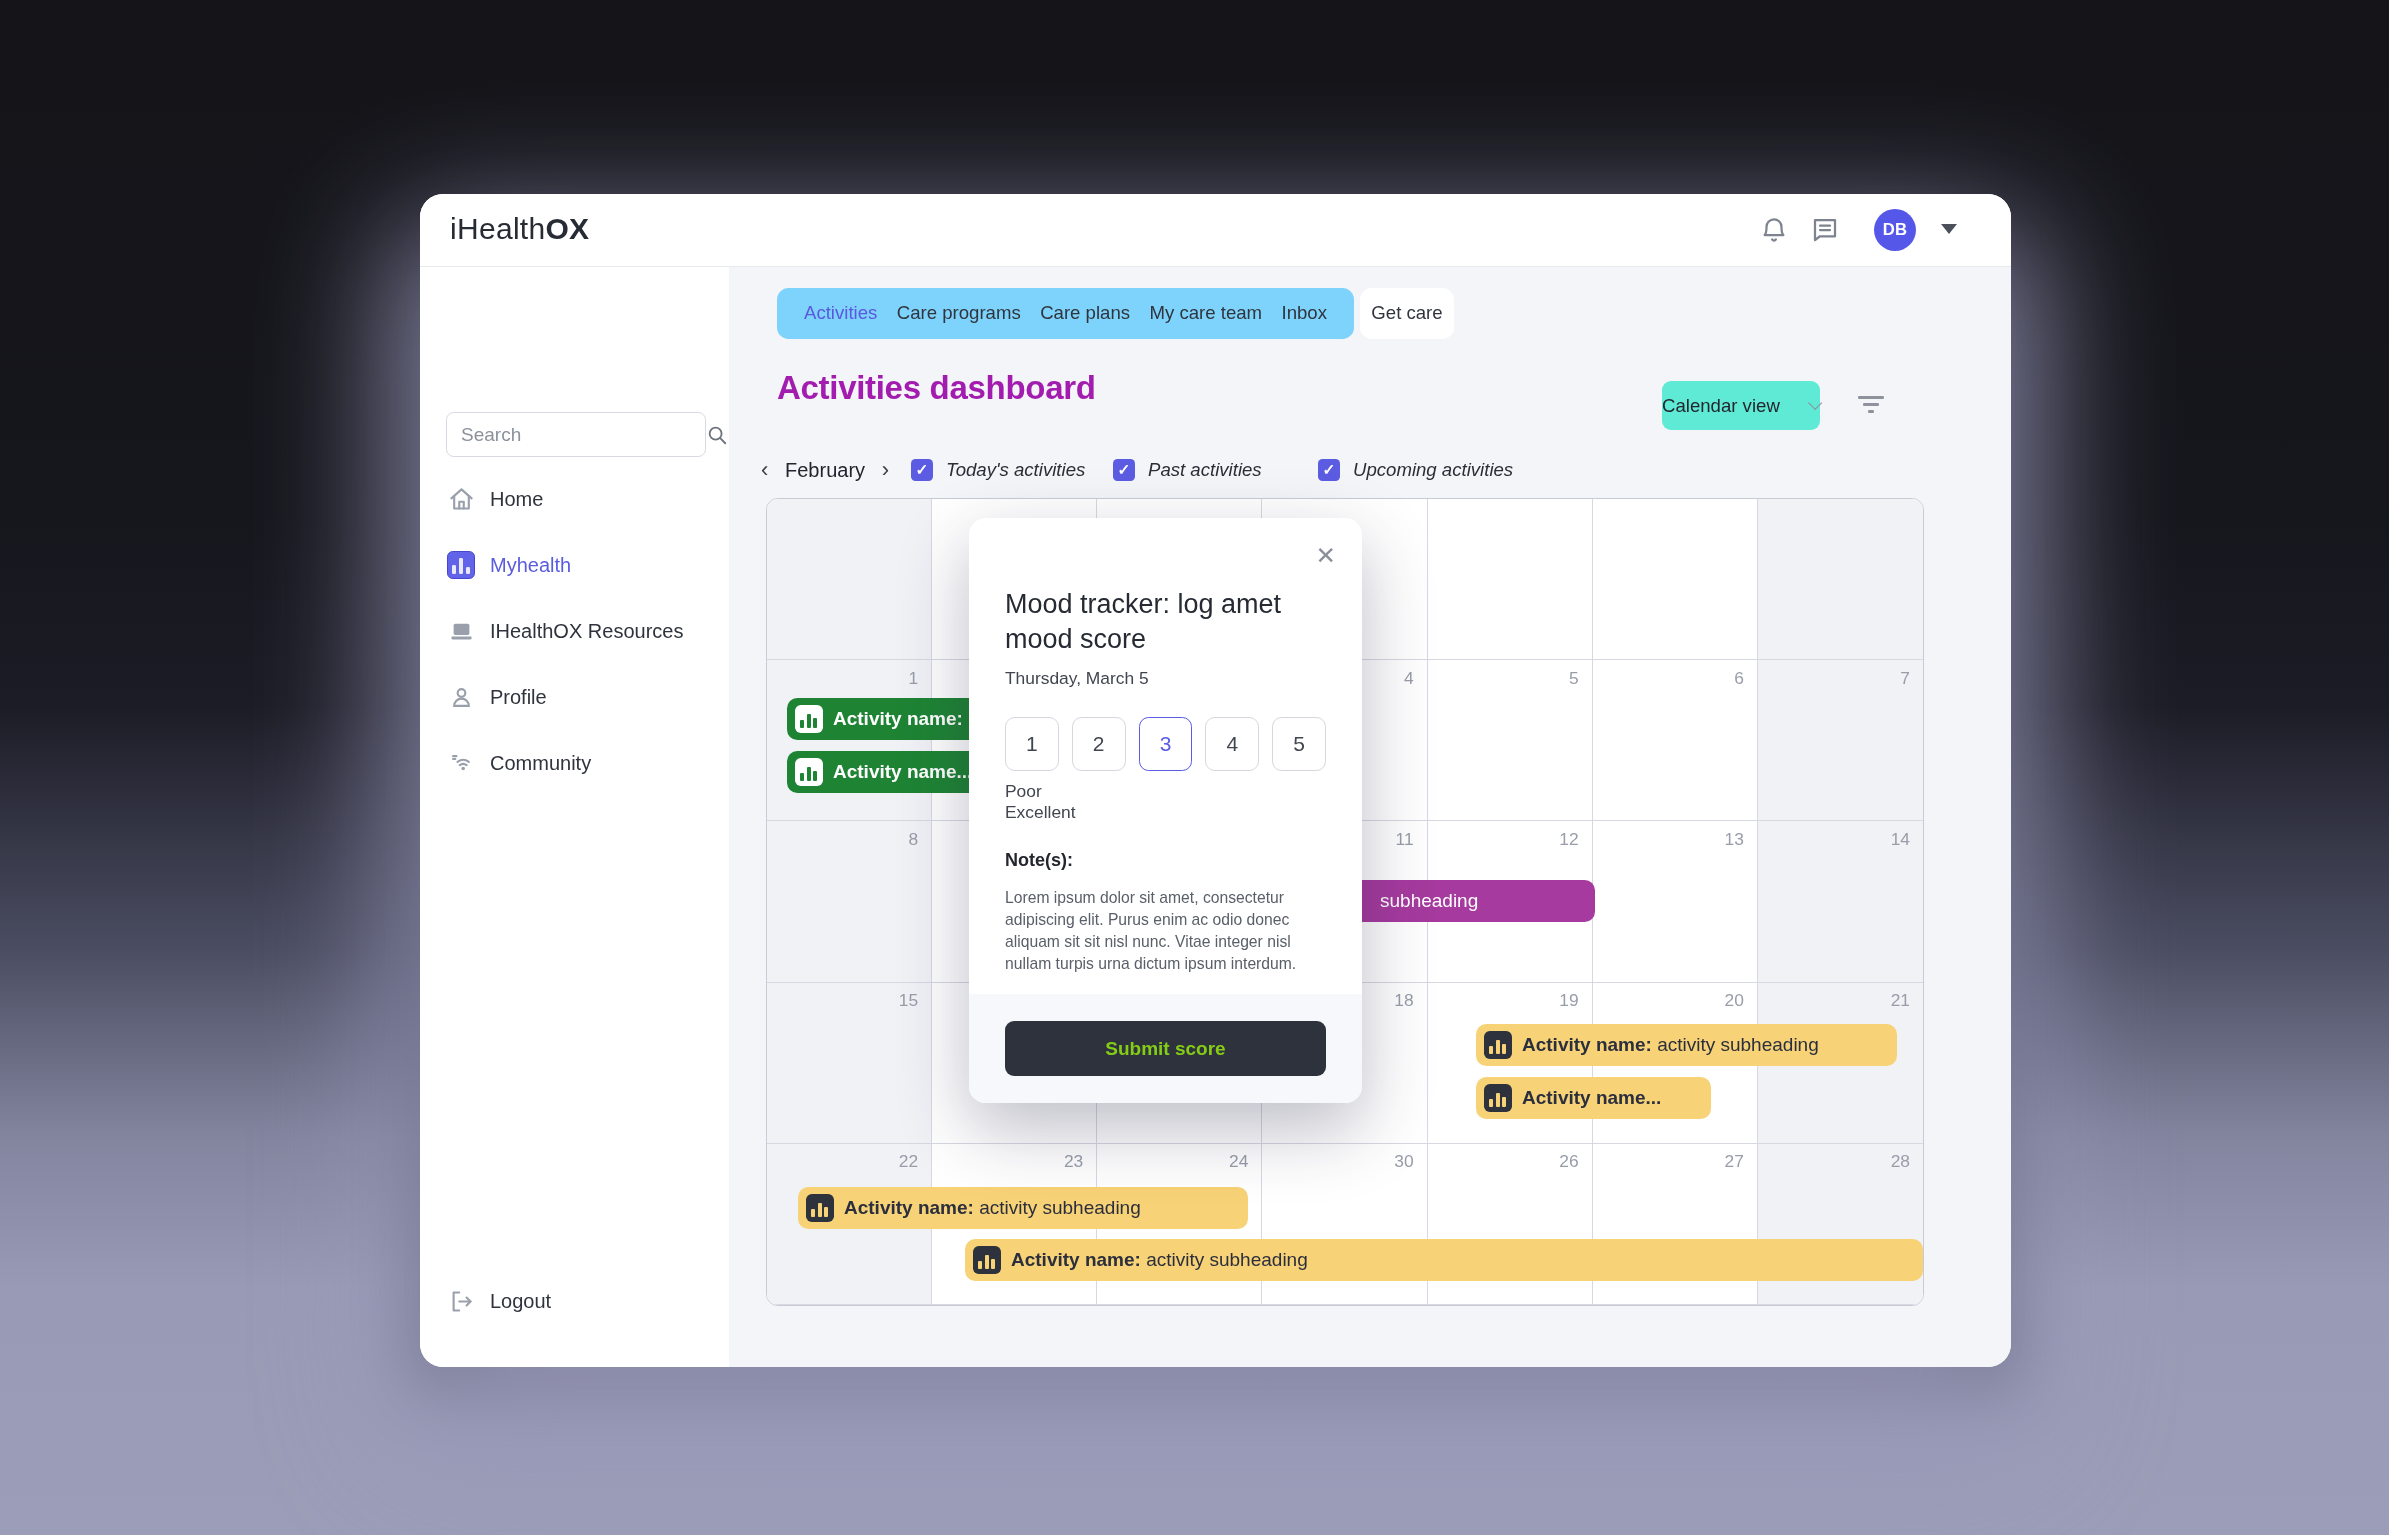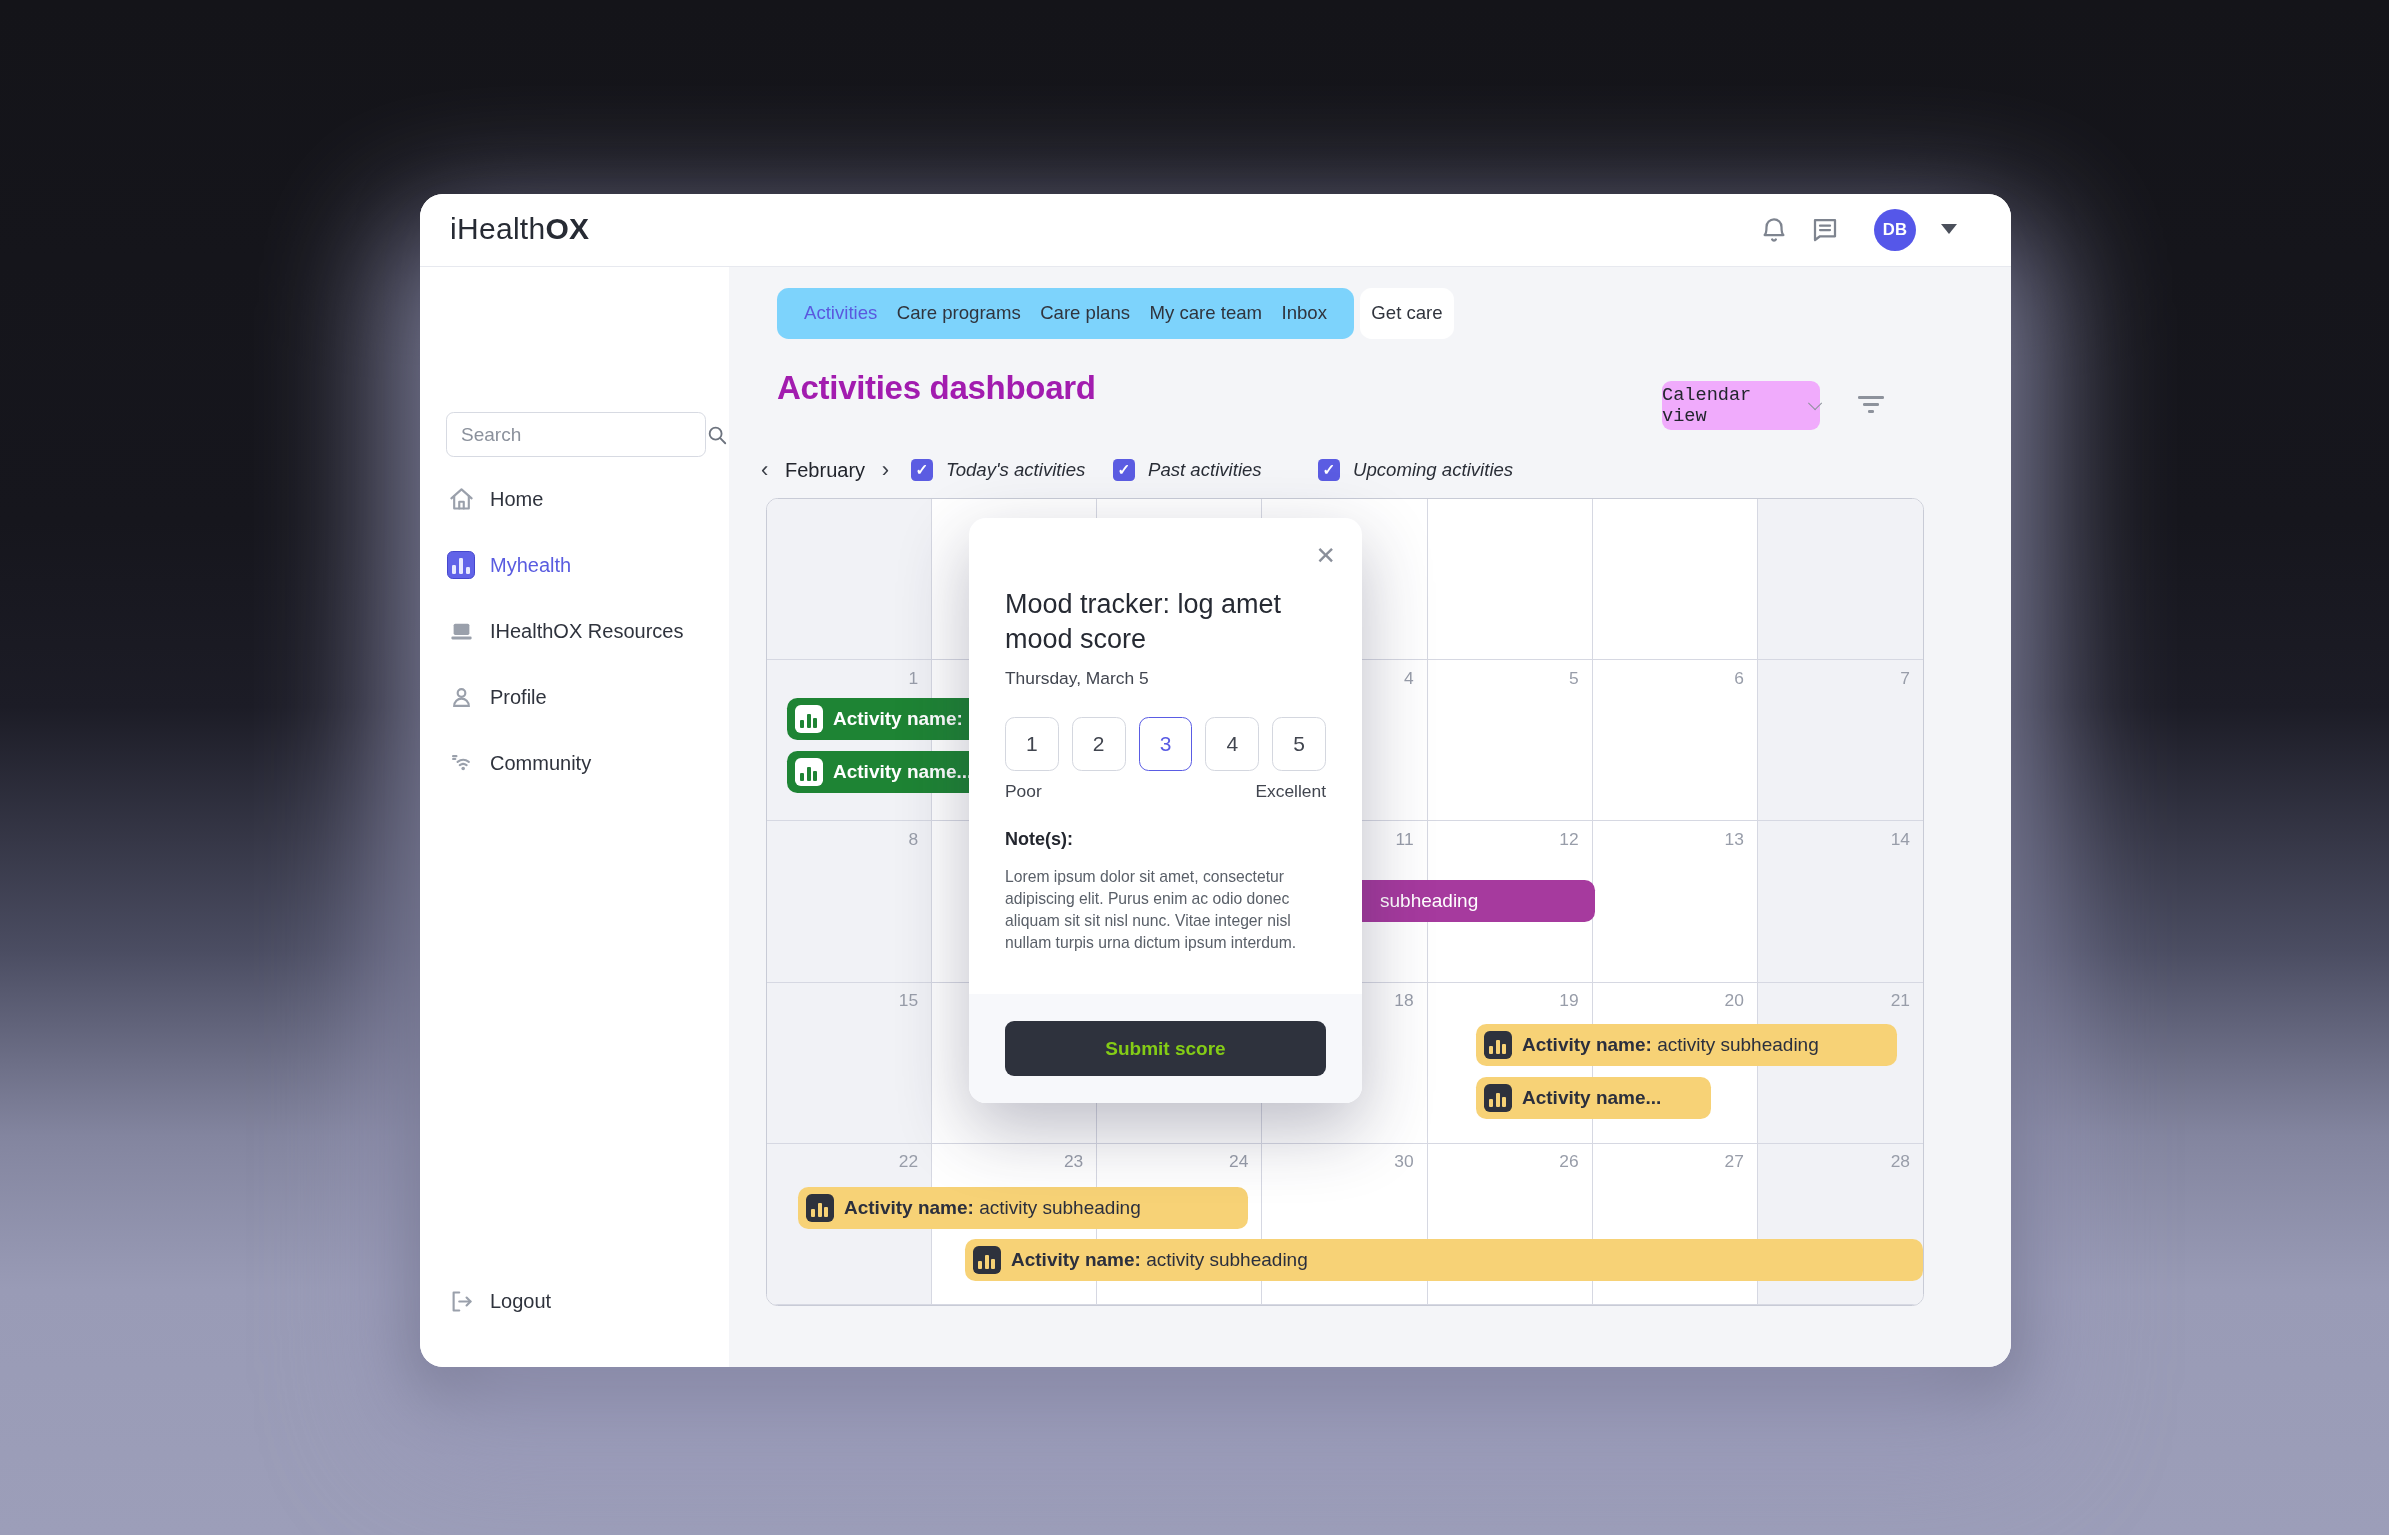--- a/index.html
+++ b/index.html
@@ -49,21 +49,21 @@
   
   .main { position:absolute; left:309px; top:73px; width:1282px; height:1101px; background:#f4f5f8; }
 
   .tabbar { position:absolute; left:48px; top:20.6px; width:577px; height:51px; background:#7dd3fc; border-radius:11.6px; display:flex; align-items:center; justify-content:space-between; padding:0 27px; }
   .tab { font-size:18.6px; color:#30343d; cursor:pointer; white-space:nowrap; }
   .tab.active { color:#5a58de; }
   .tab-standalone { position:absolute; left:631px; top:20.6px; width:94px; height:51px; background:#fff; border-radius:11.6px; display:flex; align-items:center; justify-content:center; font-size:18.6px; color:#30343d; cursor:pointer; }
 
   .page-title { position:absolute; left:48px; top:102px; font-size:33px; font-weight:600; color:#a21caf; letter-spacing:-0.3px; }
 
-  .view-pill { position:absolute; left:933px; top:114px; width:158px; height:49px; background:#f0abfc; border-radius:9px; display:flex; align-items:center; justify-content:space-between; gap:11.6px; cursor:pointer;font-family:Liberation Mono, monospace; }
+  .view-pill { position:absolute; left:933px; top:114px; width:158px; height:49px; background:#5eead4; border-radius:9px; display:flex; align-items:center; justify-content:space-between; gap:11.6px; cursor:pointer; }
   .view-pill span { font-size:18.6px; color:#23262e; }
   .pill-chevron { width:10.3px; height:10.3px; border-right:1.9px solid #8d929c; border-bottom:1.9px solid #8d929c; transform:rotate(45deg); margin-top:-5.1px; }
   .filter-ico { position:absolute; left:1128px; top:129px; width:28px; height:22px; cursor:pointer; }
   .filter-ico i { display:block; background:#8d929c; height:2.6px; border-radius:1.3px; margin:0 auto 4.5px; }
   .filter-ico i:nth-child(1){width:26px;} .filter-ico i:nth-child(2){width:16.7px;} .filter-ico i:nth-child(3){width:6.4px;}
 
   .filter-row { position:absolute; left:0; top:185px; width:100%; height:36px; }
   .month-nav { position:absolute; left:32px; display:flex; align-items:center; gap:16.7px; height:36px; }
   .mn-arrow { font-size:22px; color:#3a3e47; cursor:pointer; line-height:1; }
   .mn-label { font-size:20px; font-weight:500; color:#22252d; }
@@ -91,21 +91,21 @@
 
   
   .modal { position:absolute; left:969px; top:518px; width:393px; height:585px; background:#fff; border-radius:16.7px; box-shadow:0 26px 71px rgba(35,35,70,.30); z-index:50; }
   .modal-close { position:absolute; top:26px; right:26px; font-size:24.4px; color:#8a8f9a; line-height:1; cursor:pointer; }
   .modal-body { padding:69px 36px 0; }
   .modal-title { font-size:27px; line-height:1.28; font-weight:500; color:#262a33; width:302px; }
   .modal-date { margin-top:11.6px; font-size:17.4px; color:#41454f; }
   .scores { margin-top:28px; display:flex; gap:13px; }
   .score-btn { width:54px; height:54px; border:1.3px solid #d4d7df; border-radius:9.6px; background:#fff; font-size:21px; color:#41454f; font-family:inherit; cursor:pointer; display:flex; align-items:center; justify-content:center; }
   .score-btn.selected { border-color:#5a5ce4; color:#5a5ce4; }
-  .scale-labels { margin-top:10.3px; width:321px; display:flex; justify-content:space-between; font-size:17.4px; color:#41454f; }
+  .scale-labels { margin-top:10.3px; width:321px; display:flex; justify-content:space-between; font-size:17.4px; color:#41454f;flex-direction:column; }
   .notes-label { margin-top:27px; font-size:18px; font-weight:700; color:#23262e; }
   .notes-text { margin-top:16px; font-size:15.7px; line-height:22px; color:#5a6069; width:312px; }
   .modal-footer { position:absolute; left:0; bottom:0; width:100%; height:109px; background:#f7f8fb; border-radius:0 0 16.7px 16.7px; display:flex; align-items:center; justify-content:center; }
   .submit-btn { width:321px; height:55px; background:#2e323d; border:none; border-radius:9px; color:#84cc16; font-size:19px; font-weight:700; font-family:inherit; cursor:pointer; }
 
   svg { display:block; }
 </style>
 </head>
 <body>
 

